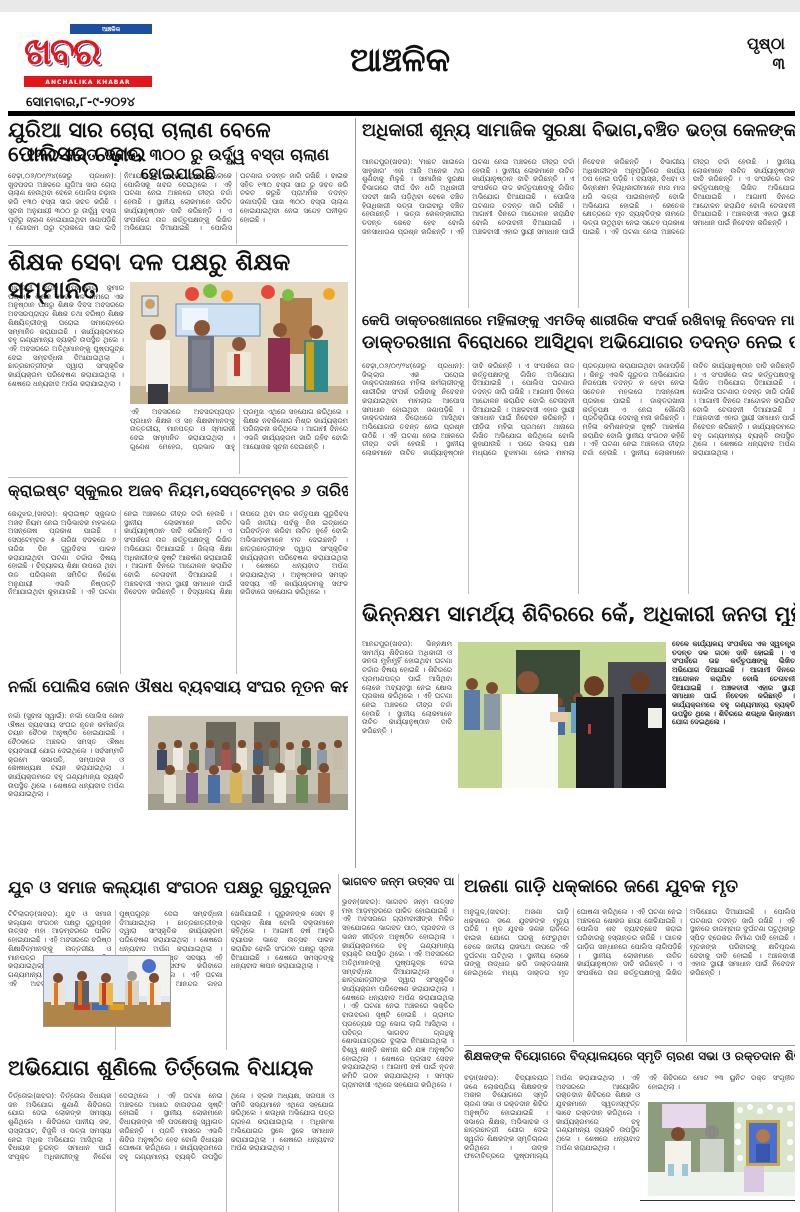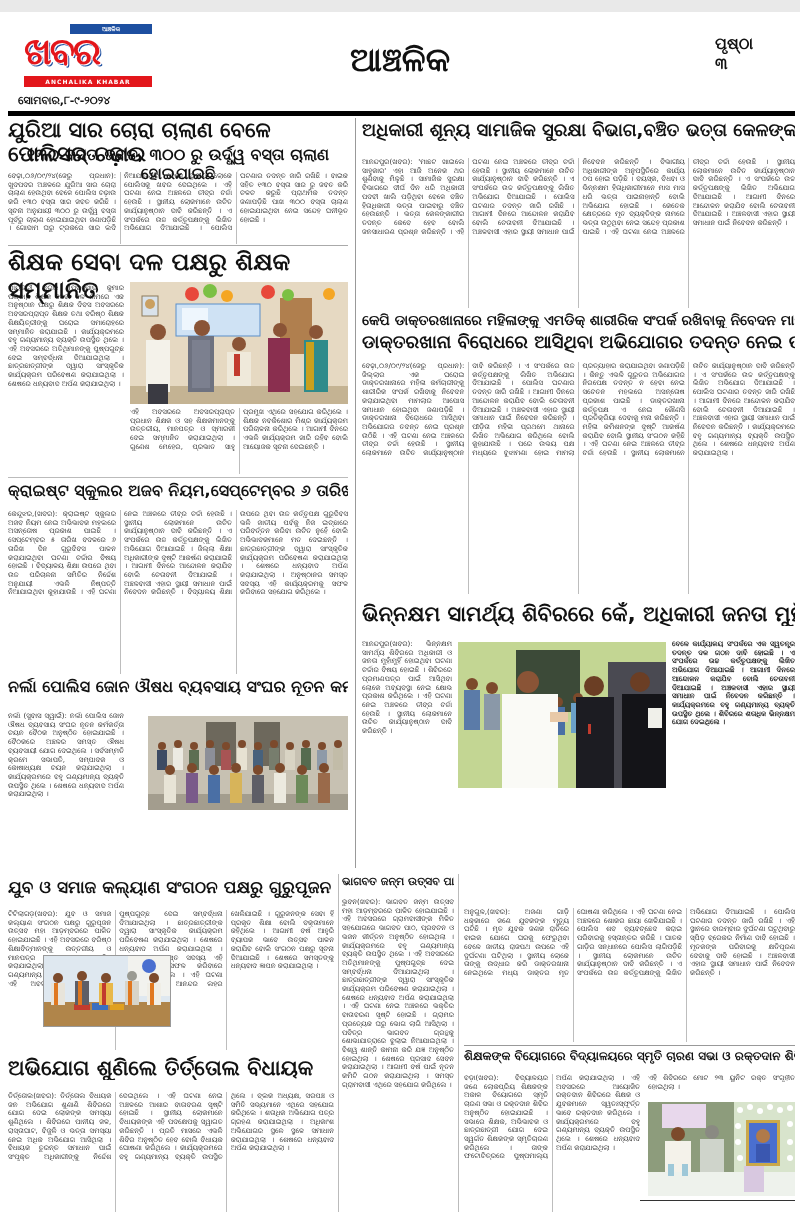--- a/index.html
+++ b/index.html
@@ -7,23 +7,23 @@
         font-family:"DejaVu Sans",sans-serif;overflow:hidden;margin:12px auto;}
   .abs{position:absolute;}
   
   .logo{left:24px;top:12px;width:128px;height:66px;}
   .logo-topbar{position:absolute;left:46px;top:0;width:82px;height:10px;background:#1d4fa0;
       color:#fff;font-size:6px;font-weight:700;text-align:center;line-height:10px;overflow:hidden;}
   .logo-main{position:absolute;left:0;top:8px;width:128px;font-size:37px;line-height:40px;
       font-weight:800;color:#e3161b;letter-spacing:-2px;text-shadow:1px 1px 0 #fff,-1px -1px 0 #fff,2px 2px 0 #1d4fa0;}
   .logo-botbar{position:absolute;left:0;top:52px;width:128px;height:11px;background:#e3161b;
       color:#fff;font-size:6px;font-weight:700;text-align:center;line-height:11px;letter-spacing:1px;}
-  .dateline{left:18px;top:82px;width:130px;font-size:11px;font-weight:700;}
+  .dateline{left:26px;top:82px;width:130px;font-size:13px;font-weight:700;}
   .section-title{left:250px;top:28px;width:300px;text-align:center;font-size:33px;font-weight:800;}
-  .page-label{left:715px;top:22px;width:70px;text-align:left;font-size:16px;font-weight:700;line-height:20px;}
+  .page-label{left:715px;top:22px;width:70px;text-align:right;font-size:16px;font-weight:700;line-height:20px;}
   .rule-thick{left:8px;top:99px;width:787px;height:5px;background:#000;}
   .vline{width:1px;background:#999;}
   .hline{height:1px;background:#555;}
   
   .hd{font-weight:800;text-align:left;overflow:hidden;line-height:1.15;}
   .hd1{font-size:21px;}
   .hd2{font-size:19px;white-space:nowrap;}
   .hd3{font-size:24px;}
   .hd-sub{font-size:16px;font-weight:800;text-align:center;overflow:hidden;}
   .bt{font-size:7px;line-height:8.7px;text-align:justify;overflow:hidden;color:#1a1a1a;}
@@ -220,20 +220,21 @@
         <circle cx="110" cy="22" r="5" fill="#7c4a2c"></circle>
           <rect x="103" y="27" width="14" height="22" fill="#f0eee6"></rect>
           <rect x="106" y="27" width="4" height="22" fill="#e07820"></rect>
       </g>
     </svg>
   </div>
 
   <div class="abs hd" style="left:342px;top:864px;width:112px;font-size:11px;white-space:nowrap;">ଭାଗବତ ଜନ୍ମ ଉତ୍ସବ ପାଳନ</div>
   <div class="abs bt" style="left:342px;top:886px;width:112px;height:322px;">ଭୁବନ(ଖବର): ଭାଗବତ ଜନ୍ମ ଉତ୍ସବ ମହା ଆଡ଼ମ୍ବରରେ ପାଳିତ ହୋଇଯାଇଛି । ଏହି ଅବସରରେ ଗ୍ରାମବାସୀଙ୍କ ମିଳିତ ସହଯୋଗରେ ଭାଗବତ ପାଠ, ପ୍ରବଚନ ଓ ଭଜନ କୀର୍ତ୍ତନ ଅନୁଷ୍ଠିତ ହୋଇଥିଲା । କାର୍ଯ୍ୟକ୍ରମରେ ବହୁ ଗଣ୍ୟମାନ୍ୟ ବ୍ୟକ୍ତି ଉପସ୍ଥିତ ଥିଲେ । ଏହି ଅବସରରେ ଅତିଥିମାନଙ୍କୁ ପୁଷ୍ପଗୁଚ୍ଛ ଦେଇ ସମ୍ବର୍ଦ୍ଧନା ଦିଆଯାଇଥିଲା । ଛାତ୍ରଛାତ୍ରୀଙ୍କ ଦ୍ୱାରା ସାଂସ୍କୃତିକ କାର୍ଯ୍ୟକ୍ରମ ପରିବେଷଣ କରାଯାଇଥିଲା । ଶେଷରେ ଧନ୍ୟବାଦ ଅର୍ପଣ କରାଯାଇଥିଲା । ଏହି ଘଟଣା ନେଇ ଅଞ୍ଚଳରେ ଭକ୍ତିର ବାତାବରଣ ସୃଷ୍ଟି ହୋଇଛି । ଗ୍ରାମର ପ୍ରତ୍ୟେକ ଘରୁ ଭୋଗ ଲାଗି ଆସିଥିଲା । ପବିତ୍ର ଭାଗବତ ଗ୍ରନ୍ଥକୁ ଶୋଭାଯାତ୍ରାରେ ବୁଲାଇ ନିଆଯାଇଥିଲା । ବିଶ୍ୱ ଶାନ୍ତି କାମନା କରି ଯଜ୍ଞ ଅନୁଷ୍ଠିତ ହୋଇଥିଲା । ଶେଷରେ ପ୍ରସାଦ ସେବନ କରାଯାଇଥିଲା । ଆଗାମୀ ବର୍ଷ ପାଇଁ ନୂତନ କମିଟି ଗଠନ କରାଯାଇଥିଲା । ସମସ୍ତ ଗ୍ରାମବାସୀ ଏଥିରେ ସହଯୋଗ କରିଥିଲେ ।</div>
 
+  <div class="abs hd" style="left:464px;top:864px;width:331px;font-size:18px;white-space:nowrap;">ଅଜଣା ଗାଡ଼ି ଧକ୍କାରେ ଜଣେ ଯୁବକ ମୃତ</div>
   <div class="abs bt c3" style="left:464px;top:896px;width:331px;height:134px;">ଅନୁଗୁଳ,(ଖବର): ଅଜଣା ଗାଡ଼ି ଧକ୍କାରେ ଜଣେ ଯୁବକଙ୍କ ମୃତ୍ୟୁ ଘଟିଛି । ମୃତ ଯୁବକ ଜଣକ ରାତିରେ ବାଇକ ଯୋଗେ ଘରକୁ ଫେରୁଥିବା ବେଳେ ଜାତୀୟ ରାଜପଥ ଉପରେ ଏହି ଦୁର୍ଘଟଣା ଘଟିଥିଲା । ସ୍ଥାନୀୟ ଲୋକେ ତାଙ୍କୁ ଉଦ୍ଧାର କରି ଡାକ୍ତରଖାନା ନେଇଥିଲେ ମଧ୍ୟ ଡାକ୍ତର ମୃତ ଘୋଷଣା କରିଥିଲେ । ଏହି ଘଟଣା ନେଇ ଅଞ୍ଚଳରେ ଶୋକର ଛାୟା ଖେଳିଯାଇଛି । ପୋଲିସ ଶବ ବ୍ୟବଚ୍ଛେଦ କରାଇ ପରିବାରକୁ ହସ୍ତାନ୍ତର କରିଛି । ଘାତକ ଗାଡ଼ିର ସନ୍ଧାନରେ ପୋଲିସ ଲାଗିପଡ଼ିଛି । ସ୍ଥାନୀୟ ଲୋକମାନେ ଉଚିତ କାର୍ଯ୍ୟାନୁଷ୍ଠାନ ଦାବି କରିଛନ୍ତି । ଏ ସଂପର୍କରେ ଉଚ୍ଚ କର୍ତ୍ତୃପକ୍ଷଙ୍କୁ ଲିଖିତ ଅଭିଯୋଗ ଦିଆଯାଇଛି । ପୋଲିସ ଘଟଣାର ତଦନ୍ତ ଜାରି ରଖିଛି । ଏହି ସ୍ଥାନରେ ବାରମ୍ବାର ଦୁର୍ଘଟଣା ଘଟୁଥିବାରୁ ସ୍ପିଡ଼ ବ୍ରେକର ନିର୍ମାଣ ଦାବି ହୋଇଛି । ମୃତକଙ୍କ ପରିବାରକୁ କ୍ଷତିପୂରଣ ଦେବାକୁ ଦାବି ହୋଇଛି । ଅଞ୍ଚଳବାସୀ ଏହାର ସ୍ଥାୟୀ ସମାଧାନ ପାଇଁ ନିବେଦନ କରିଛନ୍ତି ।</div>
   <div class="abs hline" style="left:464px;top:1033px;width:331px;background:#999;"></div>
 
   <div class="abs hd" style="left:464px;top:1038px;width:331px;font-size:12px;white-space:nowrap;">ଶିକ୍ଷକଙ୍କ ବିୟୋଗରେ ବିଦ୍ୟାଳୟରେ ସ୍ମୃତି ଚାରଣ ସଭା ଓ ରକ୍ତଦାନ ଶିବିର</div>
   <div class="abs bt c2" style="left:464px;top:1062px;width:176px;height:148px;">ବଡ଼ା(ଖବର): ବିଦ୍ୟାଳୟର ଜଣେ ଲୋକପ୍ରିୟ ଶିକ୍ଷକଙ୍କ ଅକାଳ ବିୟୋଗରେ ସ୍ମୃତି ଚାରଣ ସଭା ଓ ରକ୍ତଦାନ ଶିବିର ଅନୁଷ୍ଠିତ ହୋଇଯାଇଛି । ସଭାରେ ଶିକ୍ଷକ, ଅଭିଭାବକ ଓ ଛାତ୍ରଛାତ୍ରୀ ଯୋଗ ଦେଇ ସ୍ୱର୍ଗତ ଶିକ୍ଷକଙ୍କ ସ୍ମୃତିଚାରଣ କରିଥିଲେ । ତାଙ୍କ ଫଟୋଚିତ୍ରରେ ପୁଷ୍ପମାଲ୍ୟ ଅର୍ପଣ କରାଯାଇଥିଲା । ଏହି ଅବସରରେ ଆୟୋଜିତ ରକ୍ତଦାନ ଶିବିରରେ ଶିକ୍ଷକ ଓ ଯୁବକମାନେ ସ୍ୱତଃସ୍ଫୂର୍ତ୍ତ ଭାବେ ରକ୍ତଦାନ କରିଥିଲେ । କାର୍ଯ୍ୟକ୍ରମରେ ବହୁ ଗଣ୍ୟମାନ୍ୟ ବ୍ୟକ୍ତି ଉପସ୍ଥିତ ଥିଲେ । ଶେଷରେ ଧନ୍ୟବାଦ ଅର୍ପଣ କରାଯାଇଥିଲା ।</div>
   <div class="abs cap" style="left:648px;top:1062px;width:147px;height:24px;">ଏହି ଶିବିରରେ ମୋଟ ୨୩ ୟୁନିଟ ରକ୍ତ ସଂଗୃହୀତ ହୋଇଥିଲା ।</div>
   <div class="abs photo" style="left:648px;top:1090px;width:147px;height:94px;">
     <svg viewBox="0 0 147 94" preserveAspectRatio="none">
       <rect width="147" height="94" fill="#8d9c7c"></rect>
       <rect x="86" y="0" width="61" height="94" fill="#d8e4cc"></rect>

